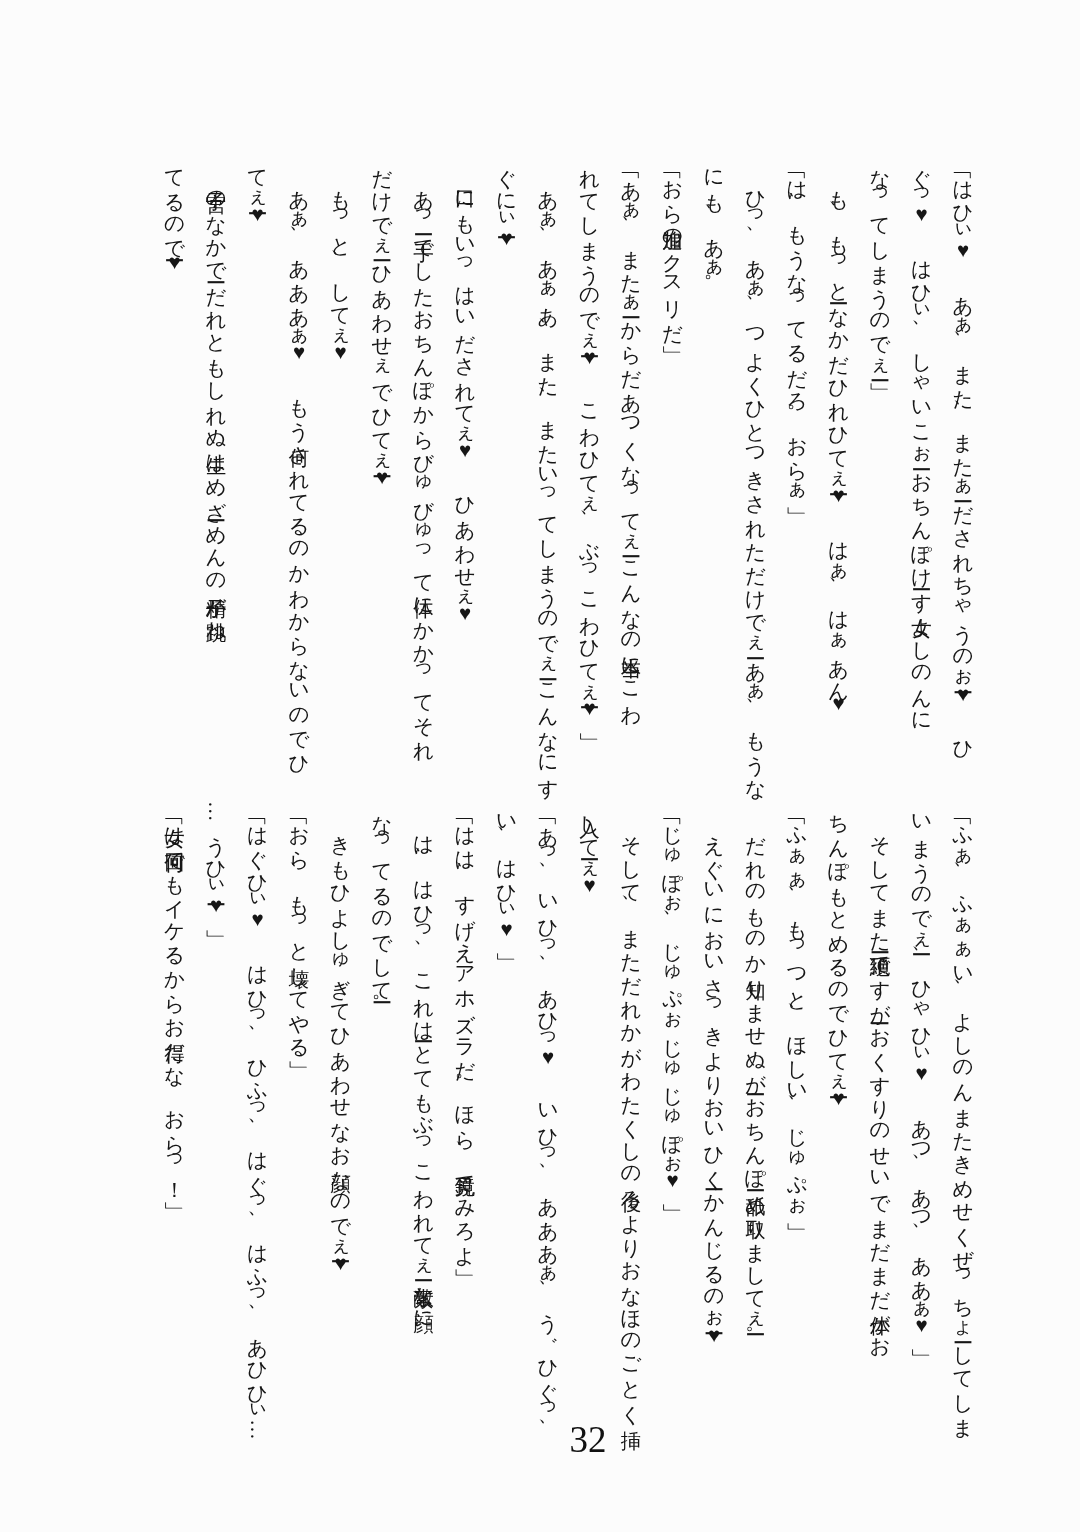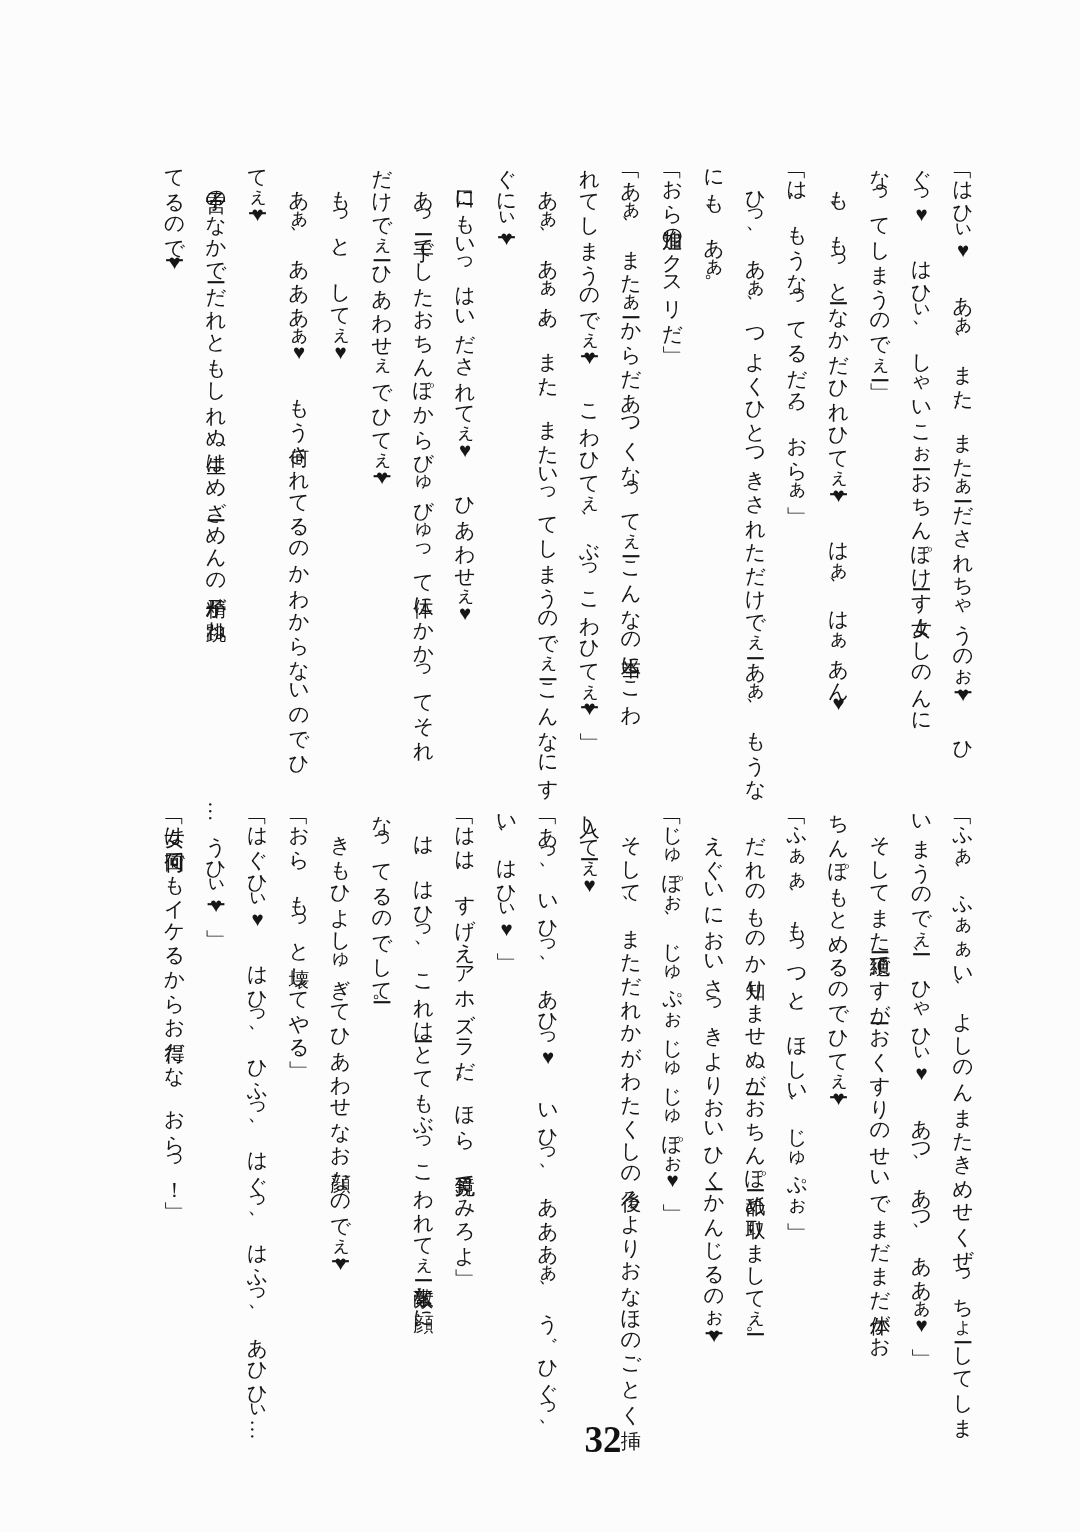--- a/index.html
+++ b/index.html
@@ -32,25 +32,24 @@
   }
   
   .dlg { text-indent: 0.55em; }
   
   .ind1 { text-indent: 1em; }
   .block-top { top: 155px; }
   .block-bottom { top: 801px; }
   .page-number {
     position: absolute;
     top: 1418px;
-    left: 603px;
+    left: 588px;
     transform: translateX(-50%);
     font-size: 37px;
     color: #111;
-    font-weight: bold;
   }
 </style>
 </head>
 <body>
 
 <div class="page">
 
   <div class="vblock block-top">
     <p class="dlg">「はひぃ♥　あぁ、また、またぁーだされちゃうのぉー♥　ひ</p>
     <p class="cont">ぐっ♥　はひぃ、しゃいこぉーおちんぽけーす女よしのんに</p>

